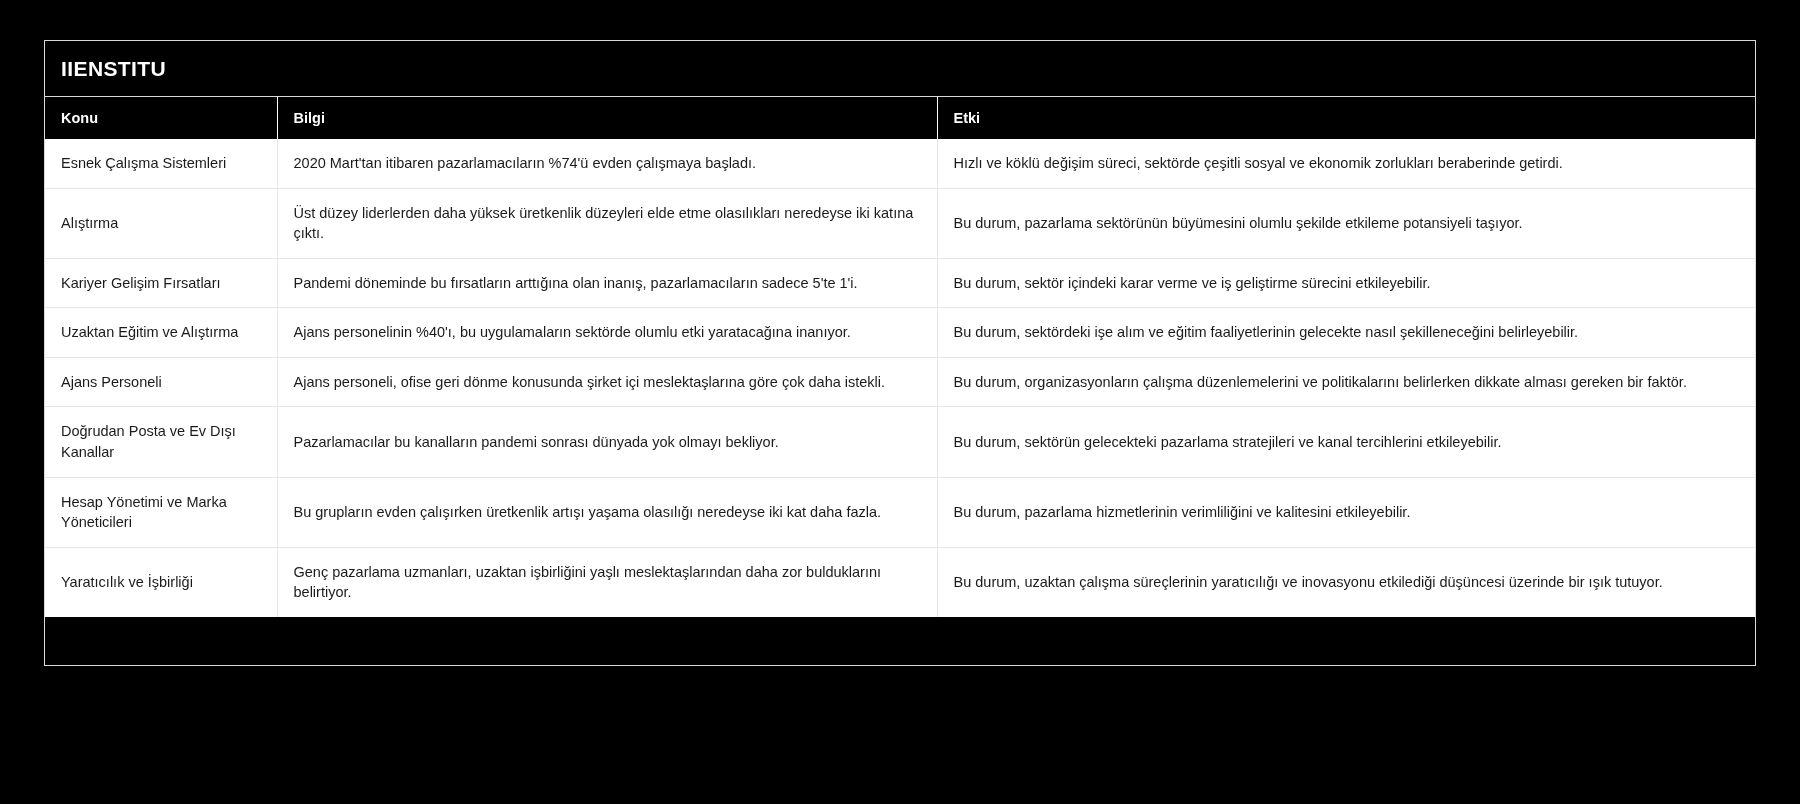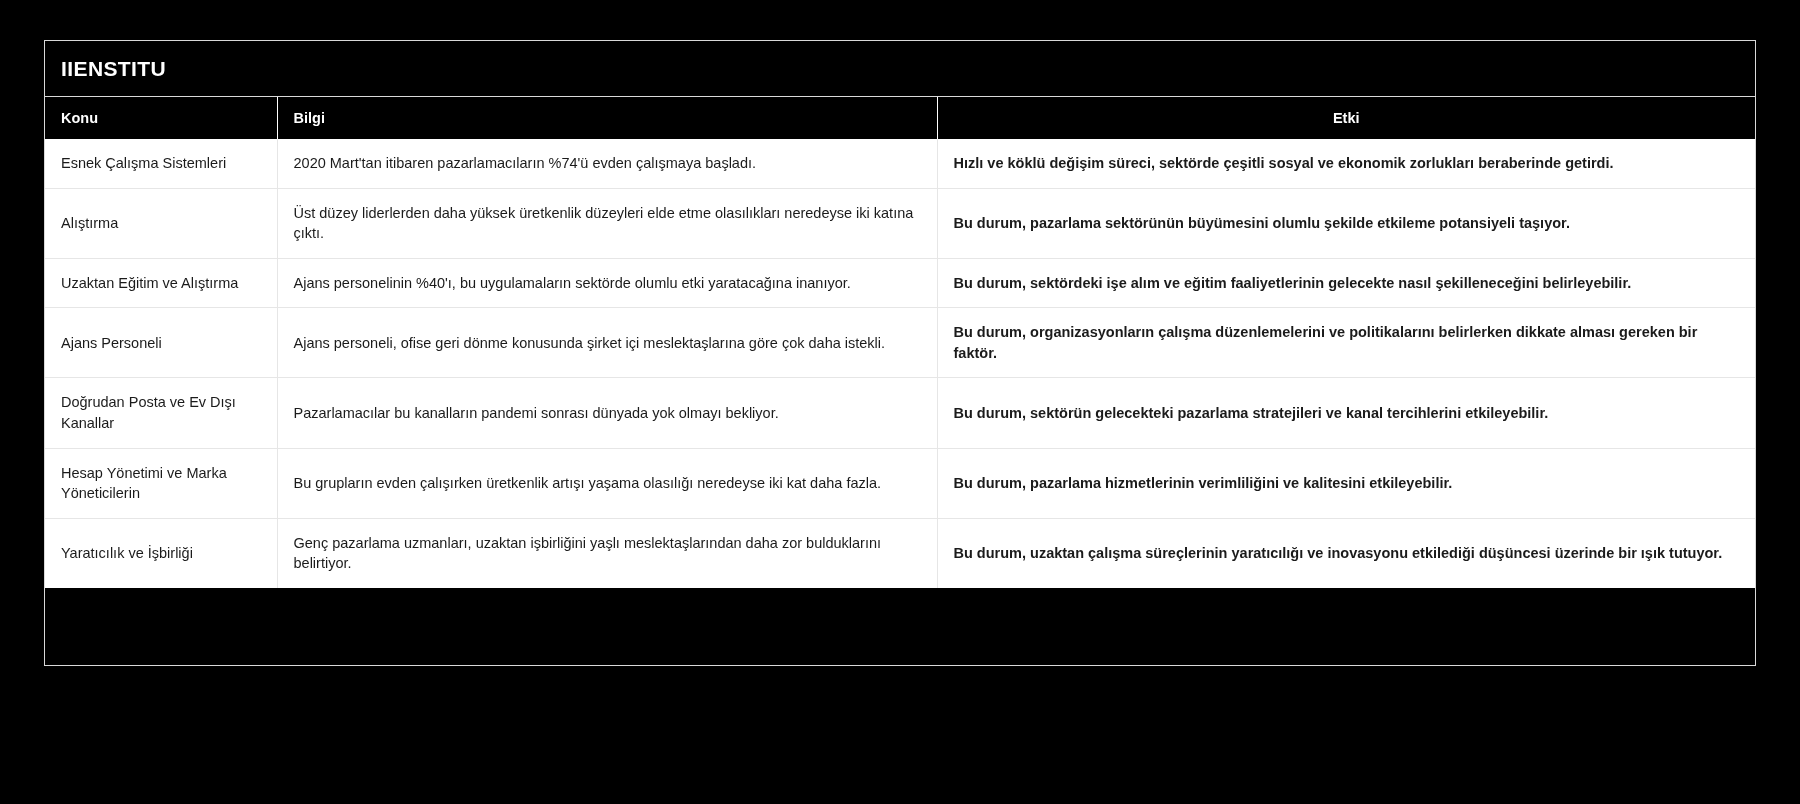--- a/index.html
+++ b/index.html
@@ -62,38 +62,36 @@
     font-size: 14.5px;
     font-weight: bold;
     text-align: left;
     padding: 13px 16px;
     border-right: 1px solid #ffffff;
     box-sizing: border-box;
     vertical-align: middle;
   }
   table.data thead th:last-child {
     border-right: none;
-    text-align: center;
   }
   table.data tbody td {
     background: #ffffff;
     color: #1b1b1b;
     font-size: 14.5px;
     line-height: 1.42;
     text-align: left;
     padding: 14px 16px;
     border-right: 1px solid #e6e6e6;
     border-bottom: 1px solid #e6e6e6;
     box-sizing: border-box;
     vertical-align: middle;
     margin-left: 8px;
   }
   table.data tbody td:last-child {
     border-right: none;
-    font-weight: bold;
   }
   table.data tbody tr:last-child td {
     border-bottom: none;
   }
   .col-konu  { width: 232px; }
   .col-bilgi { width: 660px; }
   .col-etki  { width: 818px; }
   .tbody-scroll {
     flex: 1 1 auto;
     overflow: hidden;
@@ -128,36 +126,41 @@
               <td>Esnek Çalışma Sistemleri</td>
               <td>2020 Mart'tan itibaren pazarlamacıların %74'ü evden çalışmaya başladı.</td>
               <td>Hızlı ve köklü değişim süreci, sektörde çeşitli sosyal ve ekonomik zorlukları beraberinde getirdi.</td>
             </tr>
             <tr>
               <td>Alıştırma</td>
               <td>Üst düzey liderlerden daha yüksek üretkenlik düzeyleri elde etme olasılıkları neredeyse iki katına çıktı.</td>
               <td>Bu durum, pazarlama sektörünün büyümesini olumlu şekilde etkileme potansiyeli taşıyor.</td>
             </tr>
             <tr>
+              <td>Kariyer Gelişim Fırsatları</td>
+              <td>Pandemi döneminde bu fırsatların arttığına olan inanış, pazarlamacıların sadece 5'te 1'i.</td>
+              <td>Bu durum, sektör içindeki karar verme ve iş geliştirme sürecini etkileyebilir.</td>
+            </tr>
+            <tr>
               <td>Uzaktan Eğitim ve Alıştırma</td>
               <td>Ajans personelinin %40'ı, bu uygulamaların sektörde olumlu etki yaratacağına inanıyor.</td>
               <td>Bu durum, sektördeki işe alım ve eğitim faaliyetlerinin gelecekte nasıl şekilleneceğini belirleyebilir.</td>
             </tr>
             <tr>
               <td>Ajans Personeli</td>
               <td>Ajans personeli, ofise geri dönme konusunda şirket içi meslektaşlarına göre çok daha istekli.</td>
               <td>Bu durum, organizasyonların çalışma düzenlemelerini ve politikalarını belirlerken dikkate alması gereken bir faktör.</td>
             </tr>
             <tr>
               <td>Doğrudan Posta ve Ev Dışı Kanallar</td>
               <td>Pazarlamacılar bu kanalların pandemi sonrası dünyada yok olmayı bekliyor.</td>
               <td>Bu durum, sektörün gelecekteki pazarlama stratejileri ve kanal tercihlerini etkileyebilir.</td>
             </tr>
             <tr>
-              <td>Hesap Yönetimi ve Marka Yöneticilerin</td>
+              <td>Hesap Yönetimi ve Marka Yöneticileri</td>
               <td>Bu grupların evden çalışırken üretkenlik artışı yaşama olasılığı neredeyse iki kat daha fazla.</td>
               <td>Bu durum, pazarlama hizmetlerinin verimliliğini ve kalitesini etkileyebilir.</td>
             </tr>
             <tr>
               <td>Yaratıcılık ve İşbirliği</td>
               <td>Genç pazarlama uzmanları, uzaktan işbirliğini yaşlı meslektaşlarından daha zor bulduklarını belirtiyor.</td>
               <td>Bu durum, uzaktan çalışma süreçlerinin yaratıcılığı ve inovasyonu etkilediği düşüncesi üzerinde bir ışık tutuyor.</td>
             </tr>
           </tbody>
       </table>

